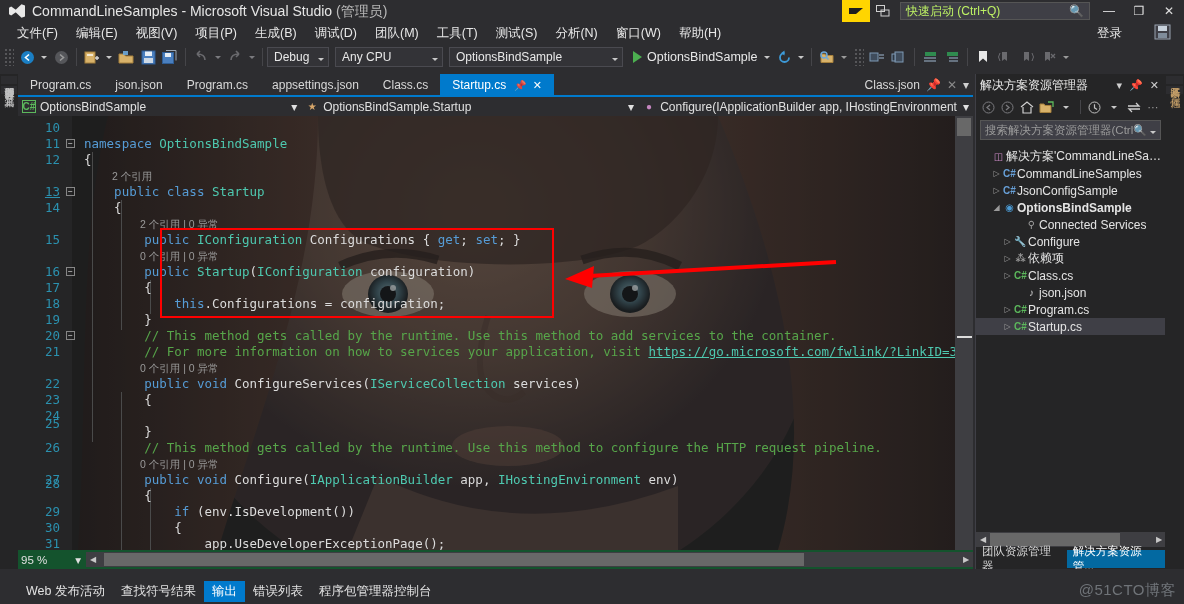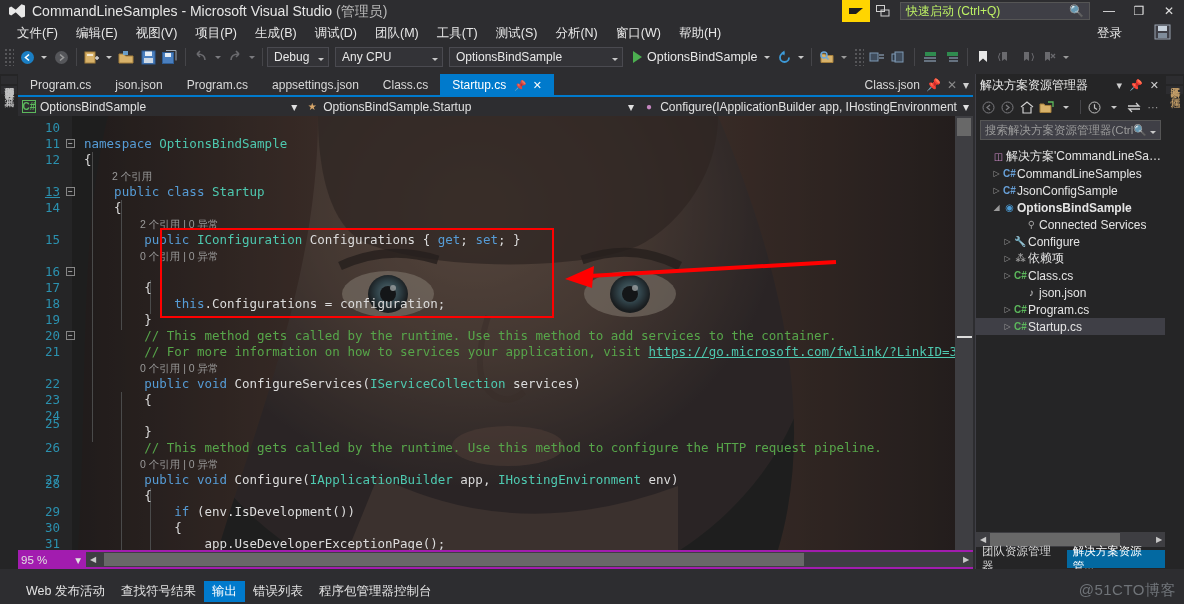--- a/index.html
+++ b/index.html
@@ -91,21 +91,21 @@
   
   .ed-vscroll { position:absolute; left:955px; top:116px; width:18px; height:434px; background:#3e3e42; }
   .ed-vscroll .thumb { position:absolute; left:2px; top:2px; width:14px; height:18px; background:#686868; }
   .ed-marker { position:absolute; left:957px; top:336px; width:15px; height:2px; background:#dcdcdc; }
 
   
   .red-box { position:absolute; border:2px solid #ff0000; }
   .arrow-svg { position:absolute; left:0; top:0; pointer-events:none; }
 
   
-  .zoombar { position:absolute; left:18px; top:550px; width:955px; height:19px; background:#a21caf; display:flex; align-items:center; }
+  .zoombar { position:absolute; left:18px; top:550px; width:955px; height:19px; background:#14532d; display:flex; align-items:center; }
   .zoom-combo { width:66px; height:17px; display:flex; align-items:center; padding:0 3px; color:#e0e0e0; font-size:11.5px; }
   .zoom-combo .cv { margin-left:auto; }
   .hscroll { flex:1; height:15px; background:#3e3e42; margin-left:2px; display:flex; align-items:center; }
   .hs-arrow { width:14px; text-align:center; color:#c8c8c8; font-size:8px; }
   .hs-track { flex:1; height:15px; position:relative; }
   .hs-thumb { position:absolute; left:4px; top:1px; width:700px; height:13px; background:#686868; }
 
   
   .solexp { position:absolute; left:975px; top:74px; width:190px; height:495px; background:#252526; border-left:1px solid #3f3f46; }
   .se-head { height:22px; display:flex; align-items:center; padding:0 4px; }
@@ -467,20 +467,21 @@
         <div class="fold" style="left: 48px; top: 71px;">−</div>
         <div class="code-line" style="top: 68px;"><span class="kw">    public </span><span class="kw">class </span><span class="cls">Startup</span></div>
         <div class="ln" style="left: 12px; top: 84px;">14</div>
         <div class="code-line" style="top: 84px;"><span class="pun">    {</span></div>
         <div class="code-line hint" style="left: 122px; top: 102px;">2 个引用 | 0 异常</div>
         <div class="ln" style="left: 12px; top: 116px;">15</div>
         <div class="code-line" style="top: 116px;"><span class="kw">        public </span><span class="typ">IConfiguration </span><span class="id">Configurations </span><span class="pun">{ </span><span class="kw">get</span><span class="pun">; </span><span class="kw">set</span><span class="pun">; }</span></div>
         <div class="code-line hint" style="left: 122px; top: 134px;">0 个引用 | 0 异常</div>
         <div class="ln" style="left: 12px; top: 148px;">16</div>
         <div class="fold" style="left: 48px; top: 151px;">−</div>
+        <div class="code-line" style="top: 148px;"><span class="kw">        public </span><span class="cls">Startup</span><span class="pun">(</span><span class="typ">IConfiguration </span><span class="id">configuration</span><span class="pun">)</span></div>
         <div class="ln" style="left: 12px; top: 164px;">17</div>
         <div class="code-line" style="top: 164px;"><span class="pun">        {</span></div>
         <div class="ln" style="left: 12px; top: 180px;">18</div>
         <div class="code-line" style="top: 180px;"><span class="pun">            </span><span class="kw">this</span><span class="id">.Configurations = configuration;</span></div>
         <div class="ln" style="left: 12px; top: 196px;">19</div>
         <div class="code-line" style="top: 196px;"><span class="pun">        }</span></div>
         <div class="ln" style="left: 12px; top: 212px;">20</div>
         <div class="fold" style="left: 48px; top: 215px;">−</div>
         <div class="code-line" style="top: 212px;"><span class="cmt">        // This method gets called by the runtime. Use this method to add services to the container.</span></div>
         <div class="ln" style="left: 12px; top: 228px;">21</div>

